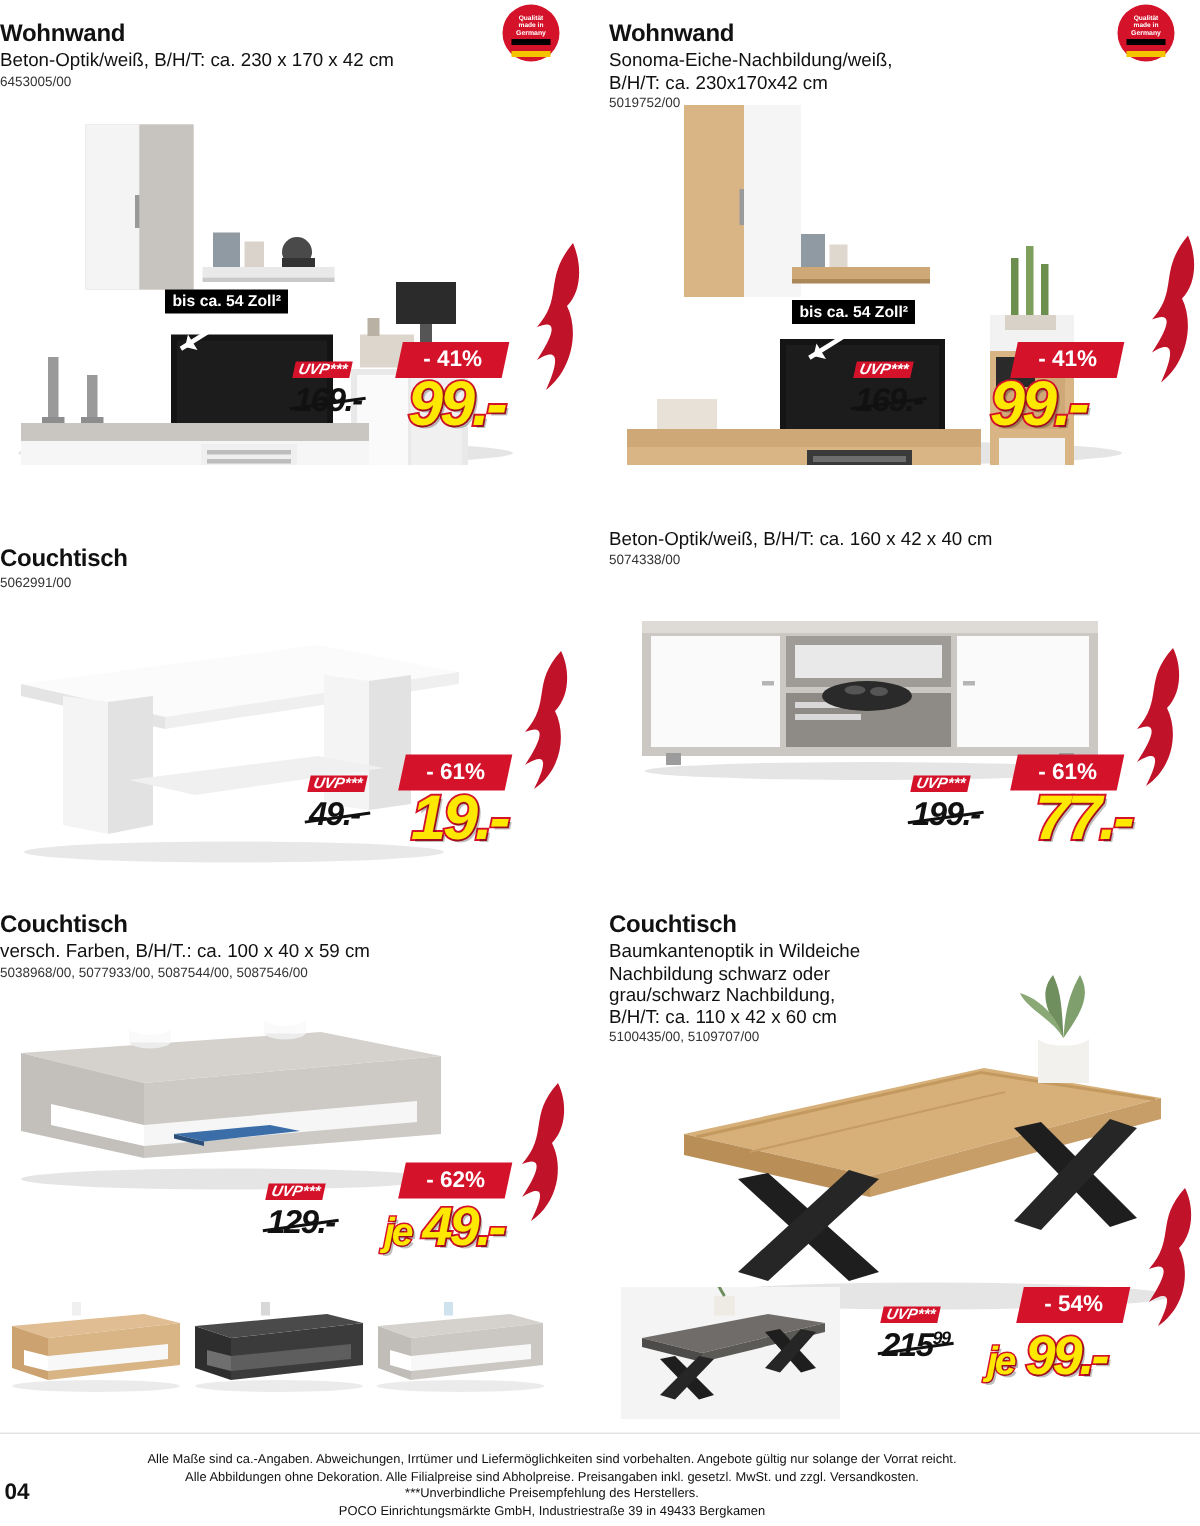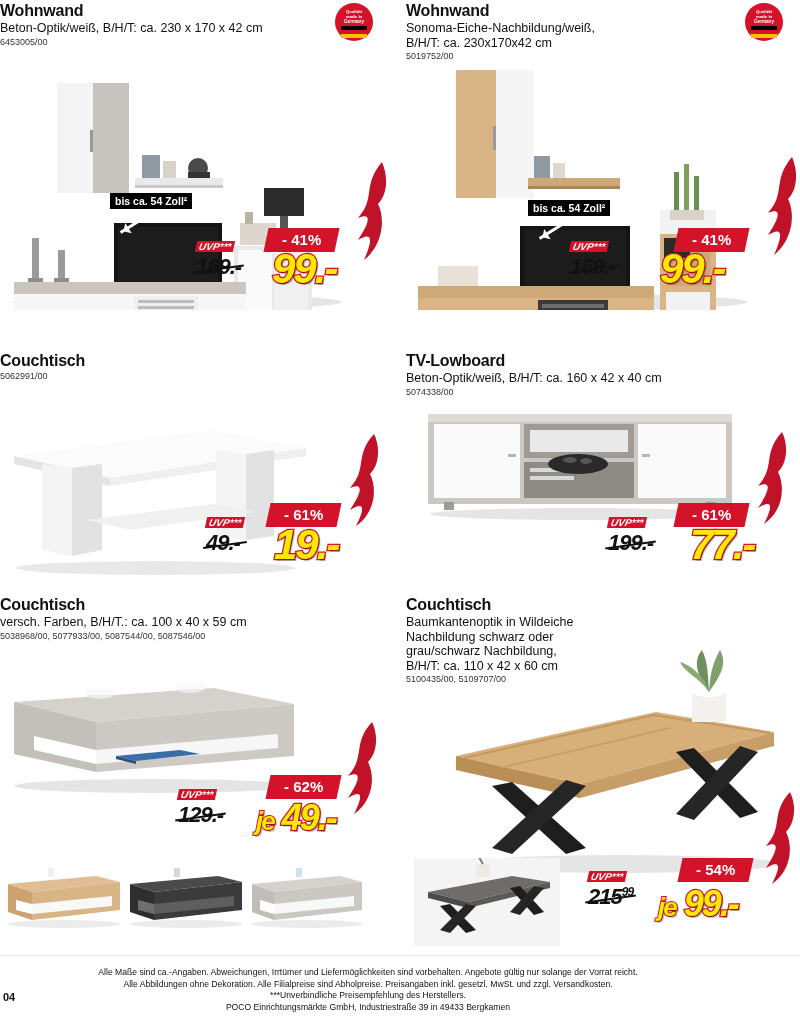--- a/index.html
+++ b/index.html
@@ -10,21 +10,21 @@
     font-family:"Liberation Sans", sans-serif;
     color:#111;
     position:relative;
     overflow:hidden;
   }
   .page { position:relative; width:800px; height:1017px; }
 
   
   .prod { position:absolute; }
   .prod .title {
-    font-size:16px; font-weight:bold; letter-spacing:-0.2px; margin:0 0 1px 0;
+    font-size:16px; font-weight:bold; letter-spacing:-0.2px; margin:12px 0 1px 0;
   }
   .prod .desc {
     font-size:12.5px; line-height:14.5px; margin:0;
   }
   .prod .artnr { font-size:9px; color:#333; margin-top:1px; }
 
   
   .photo { position:absolute; }
 
   
@@ -83,21 +83,21 @@
   
   .badge { position:absolute; width:44px; height:44px; }
 
   
   .footer {
     position:absolute; left:0; bottom:0; width:736px;
     text-align:center; font-size:8.6px; line-height:11.5px; color:#111;
     padding-bottom:4px;
   }
   .pageno {
-    position:absolute; left:3px; bottom:14px; font-size:11px; font-weight:bold; color:#111;
+    position:absolute; left:3px; bottom:14px; font-size:15px; font-weight:bold; color:#111;
   }
   .sep { position:absolute; background:#e3e3e3; height:1px; left:0; width:800px; }
 </style>
 </head>
 <body>
 
 <div class="page">
 
   <div class="prod" style="left:0px; top:2px; width:380px;">
     <div class="title">Wohnwand</div>
@@ -284,21 +284,20 @@
   </div>
 
   <div class="pct" style="left:268px; top:503px;"><span>- 61%</span></div>
   <div class="uvp" style="left:206px; top:512px;">
     <span class="lbl">UVP***</span>
     <span class="old">49.-</span>
   </div>
   <div class="newprice" style="left:274px; top:524px;">19.-</div>
 
   <div class="prod" style="left:406px; top:352px; width:380px;">
-    <div class="title">TV-Lowboard</div>
     <div class="desc">Beton-Optik/weiß, B/H/T: ca. 160 x 42 x 40 cm</div>
     <div class="artnr">5074338/00</div>
   </div>
 
   <div class="photo" style="left:420px; top:402px; width:320px; height:120px;">
     <svg width="320" height="120" viewBox="0 0 320 120">
       <ellipse cx="160" cy="112" rx="150" ry="6" fill="rgba(0,0,0,.10)"></ellipse>
       <rect x="8" y="12" width="304" height="90" fill="#cbc8c4"></rect>
       <rect x="8" y="12" width="304" height="8" fill="#dedbd7"></rect>
 

